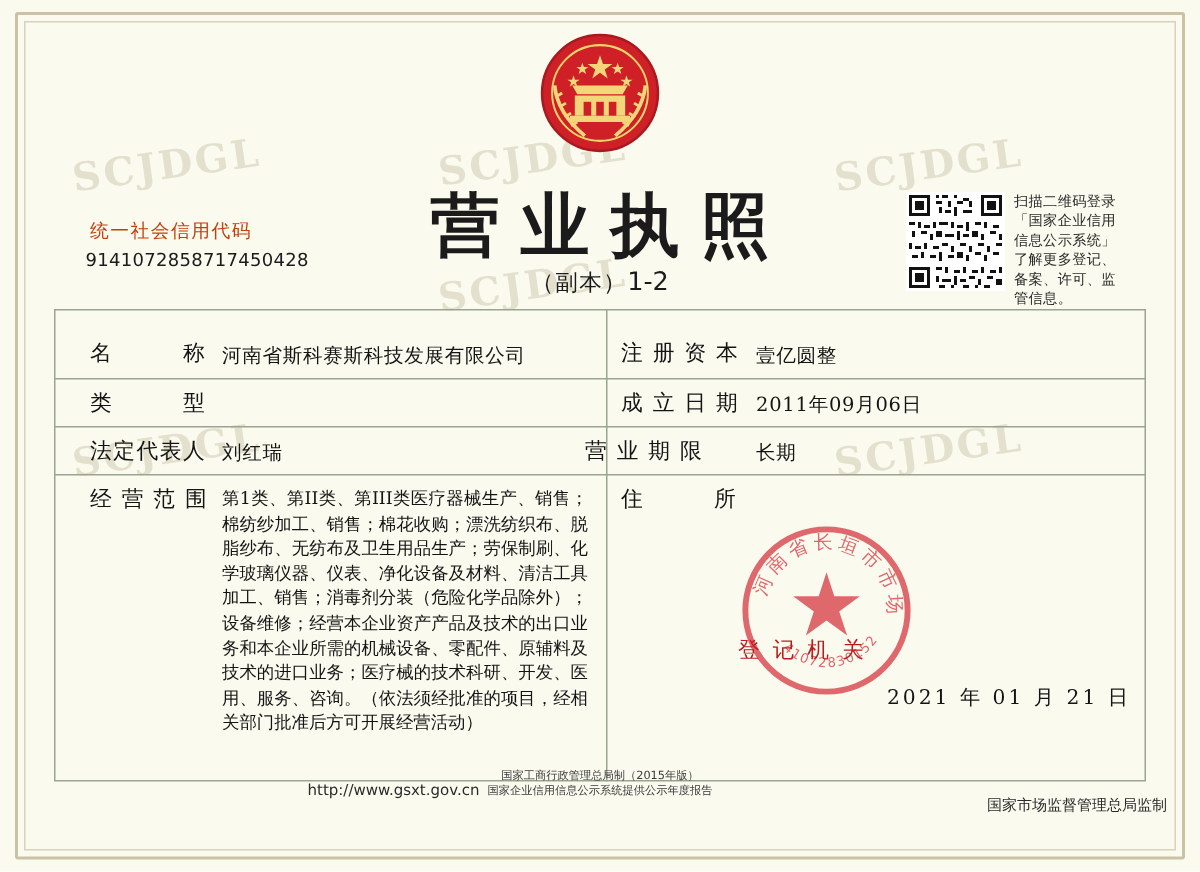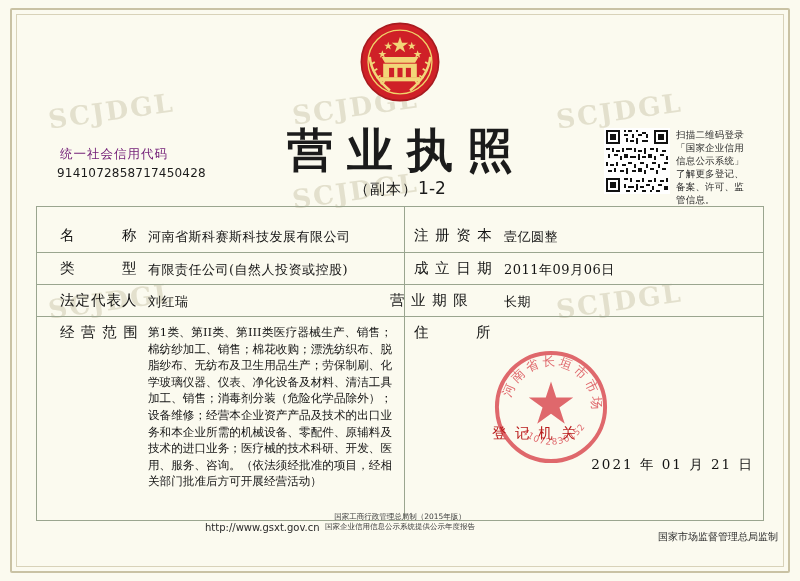--- a/index.html
+++ b/index.html
@@ -122,21 +122,21 @@
     font-family: "DejaVu Sans", "Liberation Sans", sans-serif;
     font-size: 17px;
     letter-spacing: 0;
   }
   
   .credit-label {
     position: absolute;
     left: 60px;
     top: 146px;
     font-size: 12.5px;
-    color: #701a75;
+    color: #c2410c;
     letter-spacing: 1px;
   }
   .credit-value {
     position: absolute;
     left: 57px;
     top: 166px;
     font-size: 12px;
     color: #1b1b1b;
     letter-spacing: 0.2px;
   }
@@ -408,21 +408,20 @@
   <div class="frame-h1"></div>
   <div class="frame-h2"></div>
   <div class="frame-h3"></div>
 
   <div class="lbl" style="left:60px; top:226px;">名　　　称</div>
   <div class="val" style="left:148px; top:228px;">河南省斯科赛斯科技发展有限公司</div>
   <div class="lbl" style="left:414px; top:226px;">注 册 资 本</div>
   <div class="val" style="left:504px; top:228px;">壹亿圆整</div>
 
   <div class="lbl" style="left:60px; top:259px;">类　　　型</div>
-  <div class="val" style="left:148px; top:261px;">有限责任公司(自然人投资或控股)</div>
   <div class="lbl" style="left:414px; top:259px;">成 立 日 期</div>
   <div class="val" style="left:504px; top:261px;">2011年09月06日</div>
 
   <div class="lbl" style="left:60px; top:291px;">法定代表人</div>
   <div class="val" style="left:148px; top:293px;">刘红瑞</div>
   <div class="lbl" style="left:390px; top:291px;">营 业 期 限</div>
   <div class="val" style="left:504px; top:293px;">长期</div>
 
   <div class="lbl" style="left:60px; top:323px;">经 营 范 围</div>
   <div class="scope-text">第1类、第II类、第III类医疗器械生产、销售；棉纺纱加工、销售；棉花收购；漂洗纺织布、脱脂纱布、无纺布及卫生用品生产；劳保制刷、化学玻璃仪器、仪表、净化设备及材料、清洁工具加工、销售；消毒剂分装（危险化学品除外）；设备维修；经营本企业资产产品及技术的出口业务和本企业所需的机械设备、零配件、原辅料及技术的进口业务；医疗械的技术科研、开发、医用、服务、咨询。（依法须经批准的项目，经相关部门批准后方可开展经营活动）</div>

